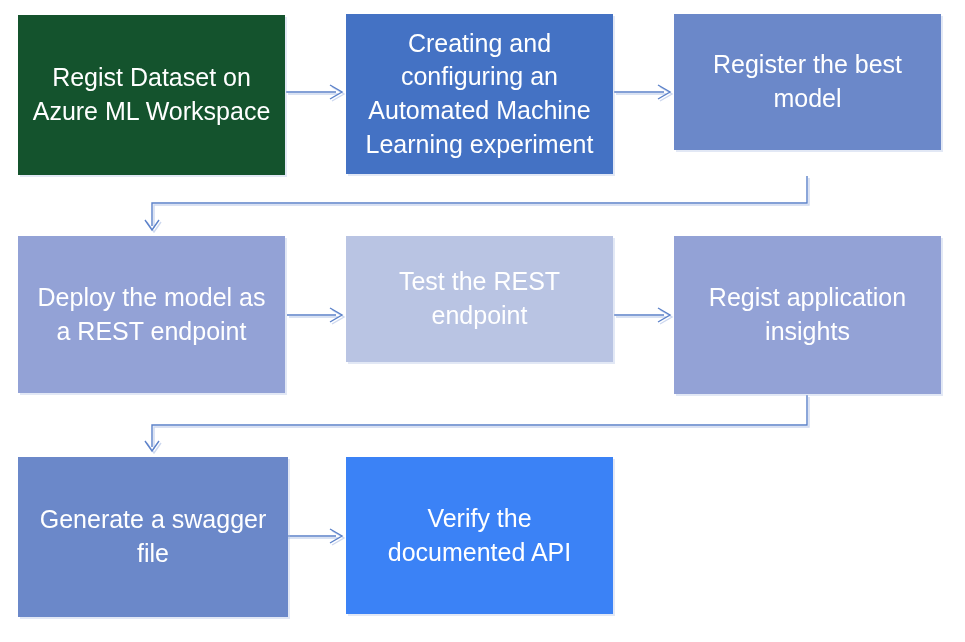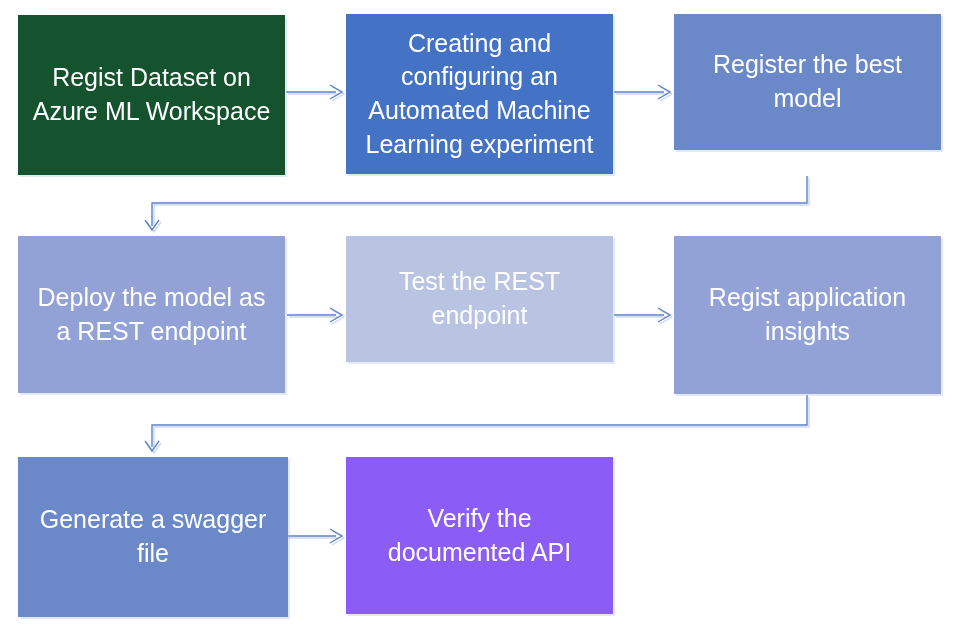--- a/index.html
+++ b/index.html
@@ -125,18 +125,18 @@
 endpoint</span>
   </div>
   <div class="flow-box b6" style="background-color: rgb(147, 162, 214); color: rgb(255, 255, 255);">
     <span class="label">Regist application
 insights</span>
   </div>
   <div class="flow-box b7" style="background-color: rgb(107, 136, 201); color: rgb(255, 255, 255);">
     <span class="label">Generate a swagger
 file</span>
   </div>
-  <div class="flow-box b8" style="background-color: #8b5cf6; color: rgb(255, 255, 255);">
+  <div class="flow-box b8" style="background-color: #3b82f6; color: rgb(255, 255, 255);">
     <span class="label">Verify the
 documented API</span>
   </div>
 
 </div>
 
 </body></html>

